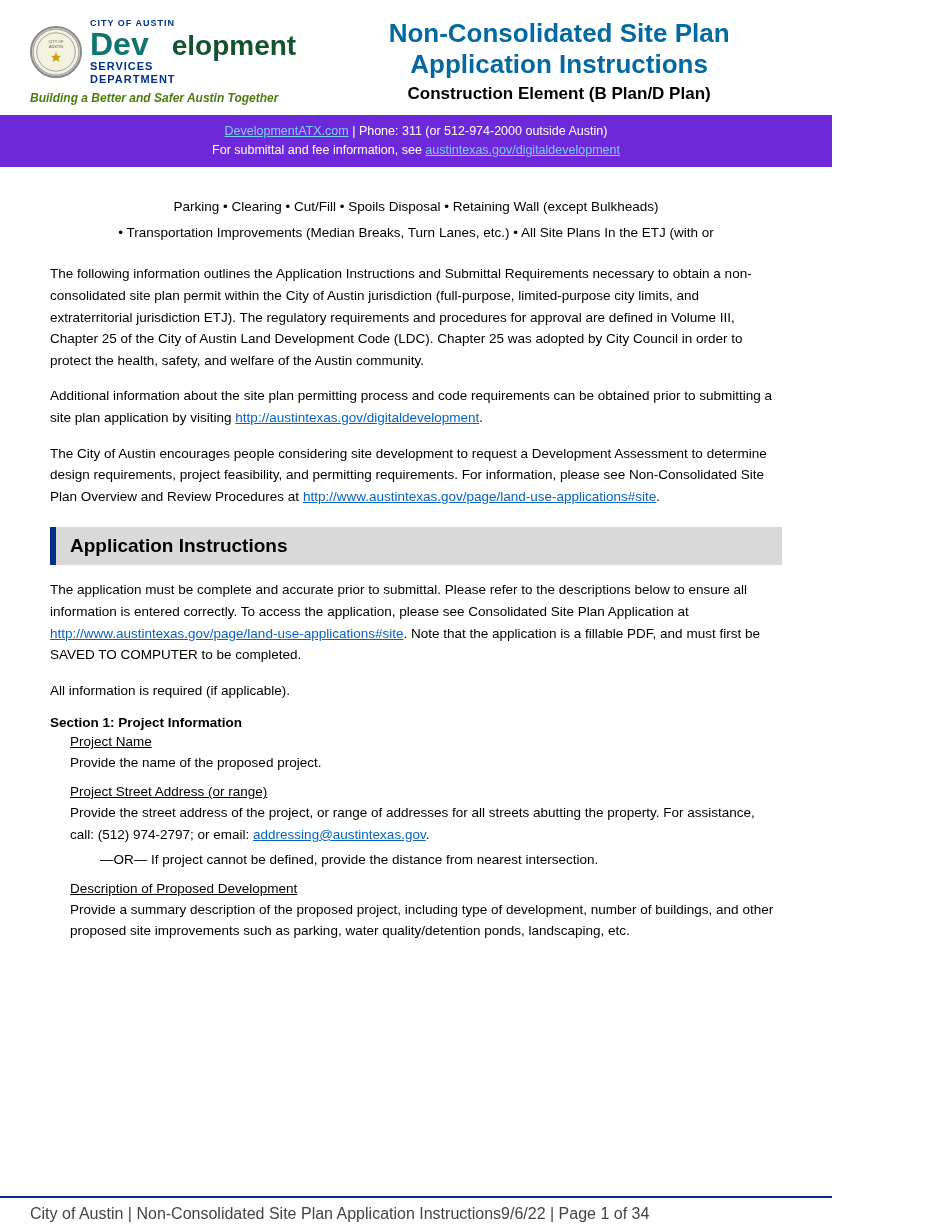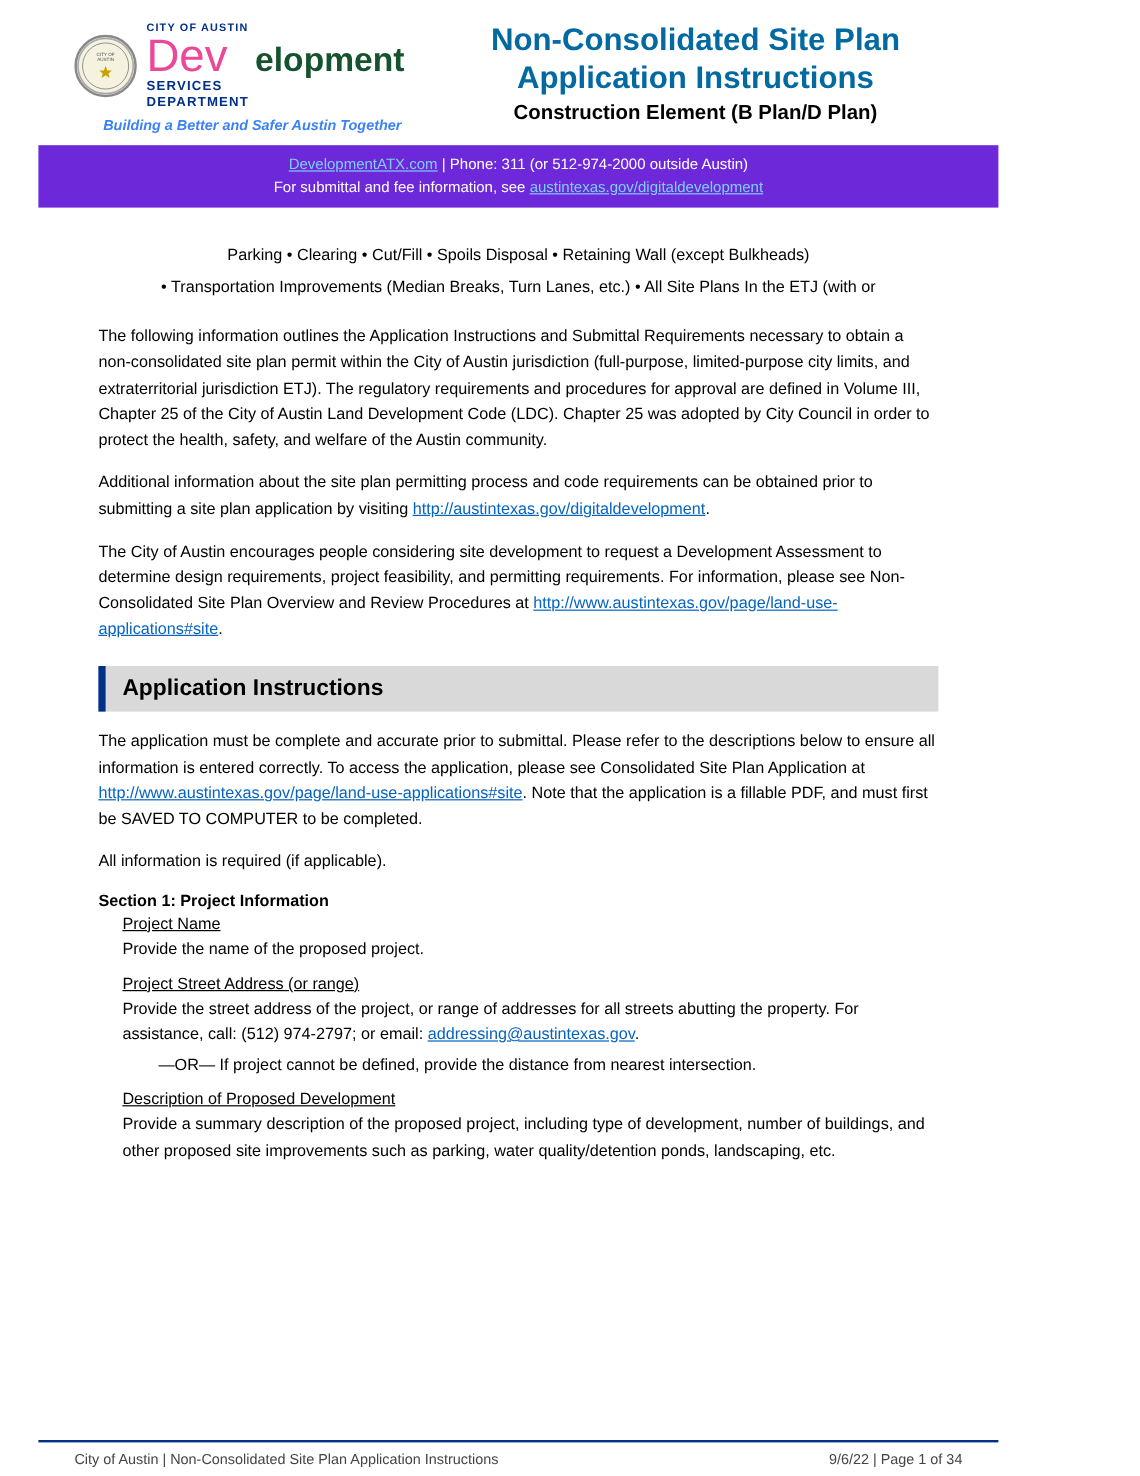--- a/index.html
+++ b/index.html
@@ -10,21 +10,20 @@
       background: #fff;
       width: 950px;
       min-height: 1230px;
     }
     .page {
       width: 832px;
       min-height: 1230px;
       background: #fff;
       display: flex;
       flex-direction: column;
-      padding-left: 32px;
     }
     
     .header {
       display: flex;
       align-items: flex-start;
       padding: 18px 30px 10px 30px;
       gap: 20px;
     }
     .header-logo {
       display: flex;
@@ -42,37 +41,36 @@
       flex-direction: column;
       align-items: flex-start;
     }
     .dev-logo-main {
       font-size: 28px;
       font-weight: bold;
       line-height: 1;
       display: flex;
       align-items: baseline;
     }
-    .dev-text-dev { color: #ec4899; font-size: 38px; font-weight: 400; }
+    .dev-text-dev { color: #0f766e; font-size: 32px; font-weight: 700; }
     .dev-text-elopment { color: #14532d; font-size: 28px; font-weight: 900; margin-left: 23px; }
     .dev-services-dept {
       color: #003087;
       font-size: 11px;
       font-weight: bold;
       letter-spacing: 1px;
       text-transform: uppercase;
       line-height: 1.2;
     }
     .tagline {
       font-style: italic;
-      color: #3b82f6;
+      color: #4d7c0f;
       font-size: 12px;
       margin-top: 5px;
       font-weight: bold;
-      margin-left: 24px;
     }
     .header-title {
       flex: 1;
       text-align: center;
     }
     .header-title h1 {
       font-size: 26px;
       font-weight: bold;
       color: #0369a1;
       line-height: 1.2;
@@ -159,26 +157,24 @@
       font-size: 13.5px;
       line-height: 1.6;
       margin-top: 4px;
       margin-bottom: 4px;
     }
     
     .footer {
       border-top: 2px solid #003087;
       padding: 7px 30px;
       display: flex;
-      justify-content: space-between;
       align-items: center;
-      font-size: 12px;
+      font-size: 16px;
       color: #444;
       margin-top: auto;
-      gap: 30px;
     }
     
     .seal-circle {
       width: 52px;
       height: 52px;
       border-radius: 50%;
       border: 2px solid #888;
       background: #f5f5e8;
       display: flex;
       align-items: center;

